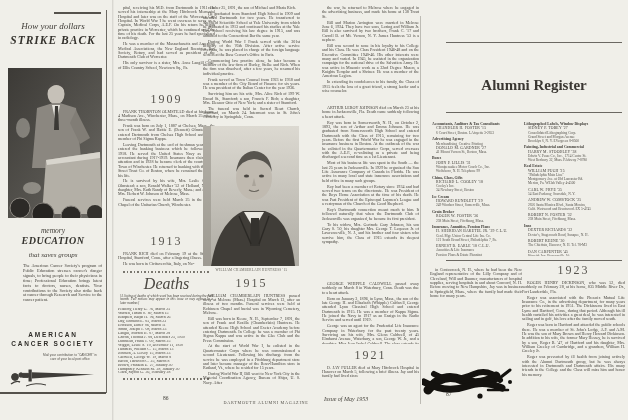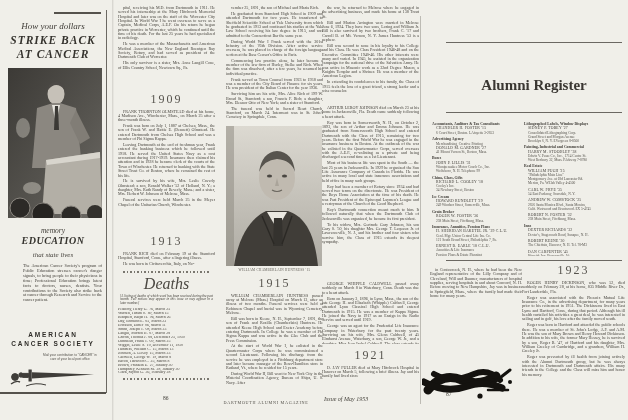--- a/index.html
+++ b/index.html
@@ -26,21 +26,21 @@
   .ad-body{left:23px;top:264px;width:79px;font-size:4.3px;line-height:4.9px;text-align:justify;}
   .ad-org{top:331px;font-family:"Liberation Sans",sans-serif;font-weight:bold;font-size:6.5px;
           letter-spacing:1.8px;line-height:8.5px;color:#2f2d29;}
   .ad-mail{left:40px;top:354px;width:60px;font-family:"Liberation Sans",sans-serif;font-size:3.2px;
            line-height:3.9px;text-align:center;color:#55524c;}
   .ad-sword{left:6px;top:362px;width:90px;height:28px;}
 
   
   .mid-page{left:114px;top:0;width:306px;height:420px;}
   .col{position:absolute;top:6px;width:97px;height:392px;overflow:hidden;}
-  .c1{left:4px;} .c2{left:112px;} .c3{left:208px;}
+  .c1{left:4px;} .c2{left:89px;} .c3{left:208px;}
   .para{font-size:4.1px;line-height:4.35px;text-align:justify;text-indent:5px;margin:0 0 1.6px;}
   .blk{overflow:hidden;}
   .blk-intro{height:82px;} .blk-1909{height:121px;} .blk-1913{height:16px;}
   .blk-r13{height:118px;} .blk-h2{height:100px;} .blk-johnson{height:176px;} .blk-caldwell{height:62px;}
   .year-head{font-size:12px;color:#56534d;text-align:center;letter-spacing:2px;margin:3.5px 0 3px;}
   .orn{height:2px;margin:2.5px 5px;background:repeating-linear-gradient(90deg,#7a776f 0 1.5px,transparent 1.5px 3.5px);}
   .deaths-head{font-style:italic;font-size:16px;text-align:center;color:#4c4943;margin:1px 0 1.5px;}
   .deaths-note{font-size:3.4px;line-height:3.9px;font-style:italic;text-align:justify;margin:0 2px 2px;}
   .death-row{font-size:3.9px;line-height:3.95px;white-space:nowrap;overflow:hidden;}
   .photo{width:96px;height:140px;margin-top:2px;}
@@ -65,21 +65,20 @@
   .ink-blot{left:2px;top:360px;width:94px;height:42px;}
 </style>
 </head>
 <body>
 
 <div class="canvas">
 
   <div class="abs ad-toprule"></div>
   <div class="abs ad-center ad-kicker">How your dollars</div>
   <div class="abs ad-center ad-head ad-h1">STRIKE BACK</div>
-  <div class="abs ad-center ad-head ad-h2">AT CANCER</div>
 
   <div class="abs ad-photo">
     <svg width="94" height="150" viewBox="0 0 94 150">
       <defs>
         <linearGradient id="adbg" x1="0" y1="0" x2="1" y2="1">
           <stop offset="0" stop-color="#3c3a36"></stop>
             <stop offset=".6" stop-color="#575550"></stop>
             <stop offset="1" stop-color="#6e6b66"></stop>
         </linearGradient>
       </defs>
@@ -96,21 +95,21 @@
       <circle cx="12" cy="140" r="10" fill="#2c2a27" stroke="#8b8780" stroke-width="1"></circle>
       <circle cx="35" cy="146" r="11" fill="#262421" stroke="#7c7872" stroke-width="1"></circle>
       <circle cx="63" cy="148" r="10" fill="#2c2a27" stroke="#8b8780" stroke-width="1"></circle>
       <circle cx="87" cy="145" r="8" fill="#33312d"></circle>
       <ellipse cx="24" cy="120" rx="9" ry="6" fill="#c9c5bc" opacity=".5"></ellipse>
     </svg>
   </div>
 
   <div class="abs ad-center ad-through">memory</div>
   <div class="abs ad-center ad-edu">EDUCATION</div>
-  <div class="abs ad-center ad-tag">that state lives</div>
+  <div class="abs ad-center ad-tag">that saves groups</div>
   <div class="abs ad-body">The American Cancer Society's program of Public Education stresses cancer's danger signals, to bring people to their physicians in time; Professional Education brings latest facts to doctors, nurses, dentists. Your contributions to the Society also strike back at cancer through Research and Service to the cancer patient.</div>
   <div class="abs ad-center ad-org">
     <div>AMERICAN</div>
     <div>CANCER SOCIETY</div>
   </div>
   <div class="abs ad-mail">Mail your contribution to "CANCER" in care of your local post office</div>
 
   <div class="abs ad-sword">
     <svg width="90" height="28" viewBox="0 0 90 28">
       <g fill="#3f3d39" stroke="#3f3d39">

